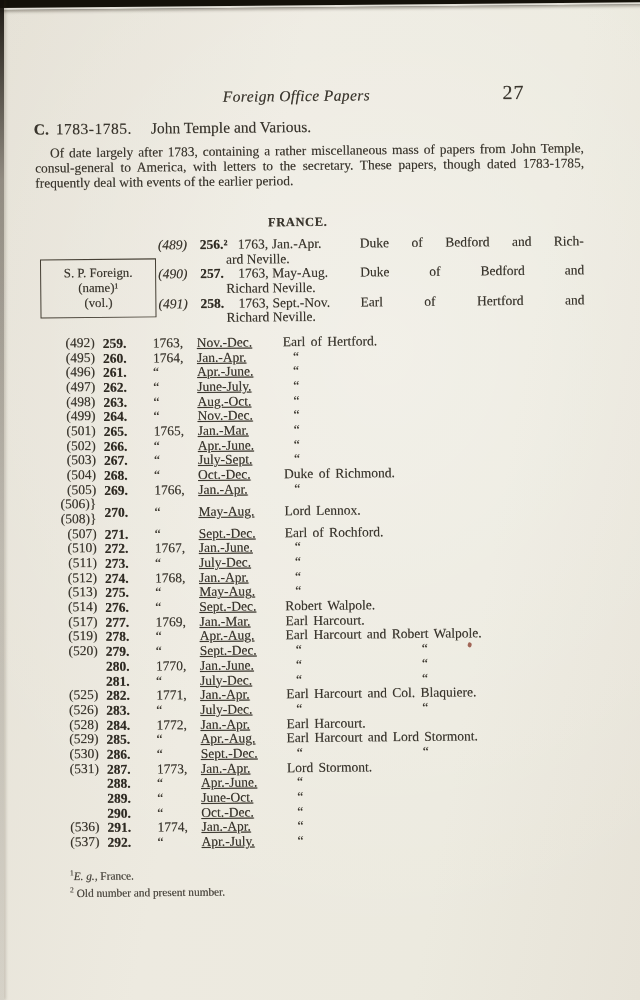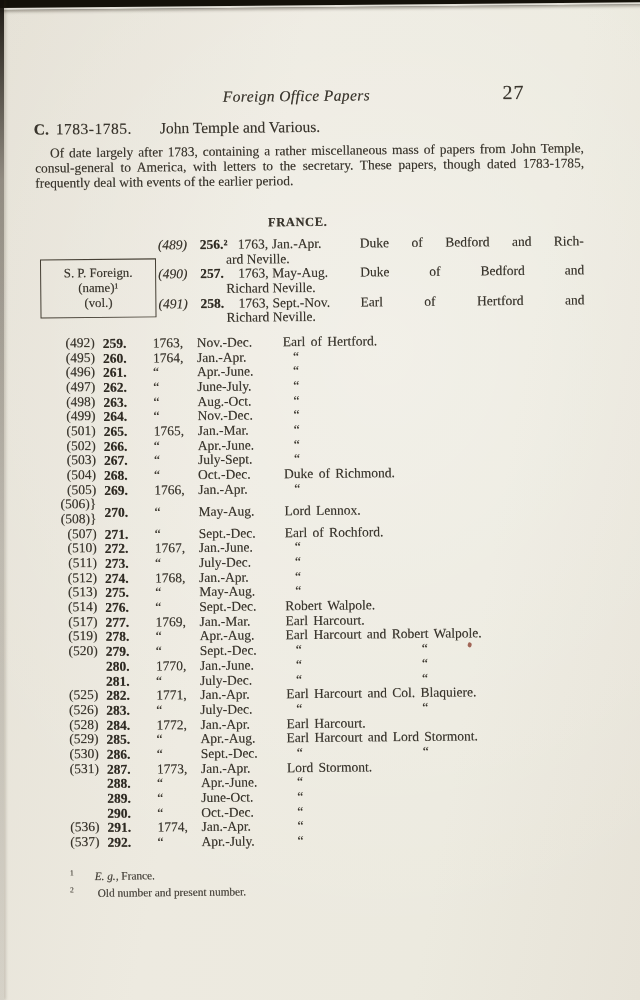--- a/index.html
+++ b/index.html
@@ -30,21 +30,21 @@
   .content {
     position:absolute; inset:0; color:#39352d;
     transform:rotate(-0.55deg); transform-origin:300px 470px;
     text-shadow:0.2px 0.2px 0.4px rgba(56,50,40,0.5);
   }
   .running-head { position:absolute; left:170px; top:87px; width:260px; text-align:center;
     font-style:italic; font-size:15.5px; letter-spacing:0.4px; }
   .page-number { position:absolute; left:506px; top:83px; font-size:20px; letter-spacing:1px; }
   .section-heading { position:absolute; left:37px; top:118px; font-size:15.5px; }
   .sh-letter { font-weight:bold; margin-right:7px; }
-  .sh-dates  { margin-right:28px; letter-spacing:0.5px; }
+  .sh-dates  { margin-right:19px; letter-spacing:0.5px; }
   .intro { position:absolute; left:38px; top:144px; width:549px;
     font-size:13.4px; line-height:14.9px; text-align:justify; text-indent:15px; }
   .france { position:absolute; left:0; top:215px; width:600px; text-align:center;
     font-weight:bold; font-size:12.5px; letter-spacing:0.6px; }
   .ref-box { position:absolute; left:42px; top:257px; width:116px; height:59px;
     border:1.5px solid #453f34; box-sizing:border-box; text-align:center;
     font-size:12.8px; line-height:15px; padding-top:6px; }
   .top-entries { position:absolute; left:160px; top:236px; width:432px; font-size:13.5px; }
   .trow { position:relative; height:29.4px; }
   .cell { position:absolute; top:0; white-space:pre-line; }
@@ -53,29 +53,29 @@
   .trow .y { left:80px; width:36px; }
   .trow .m { left:114px; width:84px; }
   .trow .name1 { left:202px; width:224px; text-align:justify; text-align-last:justify; }
   .trow .name2 { left:68px; top:14.7px; }
   .entries { position:absolute; left:40px; top:334px; width:560px; font-size:13.5px; }
   .row { position:relative; height:14.68px; }
   .row.tall { height:29.4px; }
   .row .p { left:0; width:56px; text-align:right; line-height:14.3px; }
   .row .n { left:64px; width:42px; font-weight:bold; color:#2e2a23; }
   .row .y { left:112px; width:46px; padding-left:2px; }
-  .row .m { left:158px; width:96px; }
+  .row .m { left:158px; width:96px;text-decoration:underline; }
   .row .name { left:244px; width:320px; word-spacing:2px; }
   .row .d1 { left:246px; width:22px; text-align:center; }
   .row .d2 { left:372px; width:22px; text-align:center; }
   .row.tall .n, .row.tall .y, .row.tall .m, .row.tall .name { top:7.4px; }
   .footnotes { position:absolute; left:66px; top:864px; font-size:11.3px;
     line-height:13.4px; color:#45413a; }
   .footnotes sup { font-size:7.5px; }
-  .fn-italic { font-style:italic;margin-left:21px; }
+  .fn-italic { font-style:italic; }
   .speck { position:absolute; left:466px; top:644px; width:4px; height:5px;
     background:#8d4433; border-radius:40% 60%; transform:rotate(20deg); opacity:0.8; }
 </style>
 </head>
 <body>
 
 <div class="page">
   <div class="top-band"></div>
   <div class="left-strip"></div>
 

